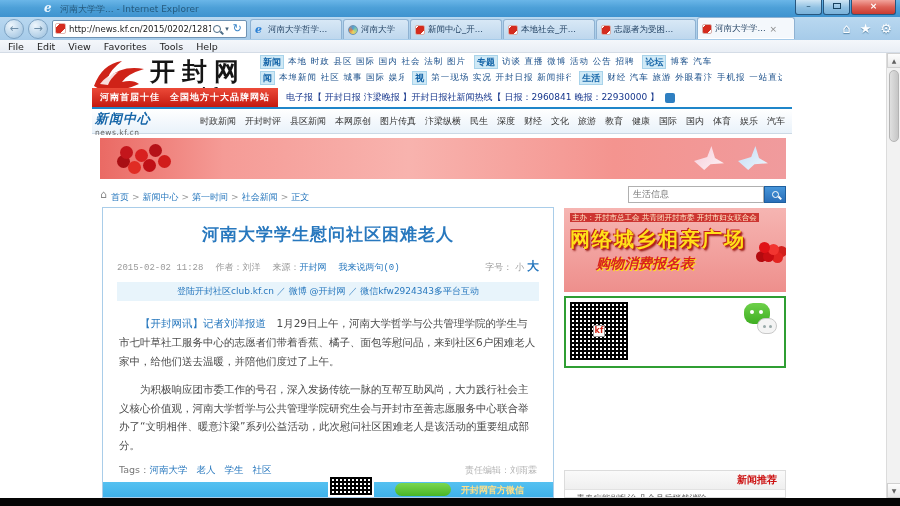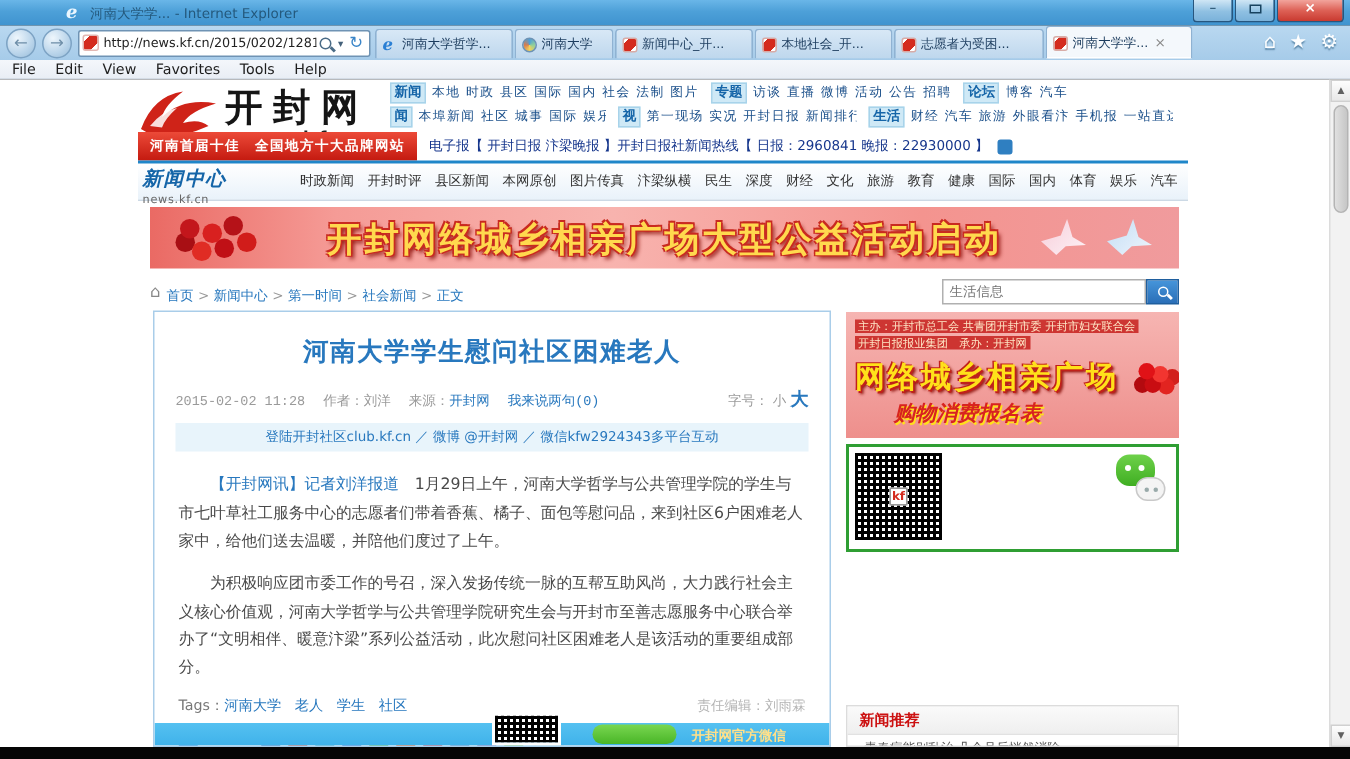--- a/index.html
+++ b/index.html
@@ -174,21 +174,21 @@
   .psa { position:absolute; left:0; top:165px; width:222px; height:94px; overflow:hidden;
     background:linear-gradient(180deg,#7ec8ec,#cdeaf8 70%,#e8f7fd); }
   .psa1 { margin-top:10px; text-align:center; font-size:19px; font-weight:bold; color:#3aa23a; letter-spacing:3px;
     text-shadow:1px 1px 0 #fff,-1px -1px 0 #fff,1px -1px 0 #fff,-1px 1px 0 #fff,2px 2px 2px #7aa; }
   .psa2 { margin-top:4px; text-align:center; font-size:29px; font-weight:bold; color:#d43c38; letter-spacing:4px;
     text-shadow:1px 1px 0 #fff,-1px -1px 0 #fff,1px -1px 0 #fff,-1px 1px 0 #fff,3px 3px 3px #8a9; }
   .psa::after { content:""; position:absolute; right:2px; bottom:4px; width:48px; height:48px; border-radius:50%; opacity:.65;
     background:radial-gradient(circle,#8d959c 1.5px,transparent 2.5px); background-size:7px 7px; }
   .newsrec { position:absolute; left:0; top:263px; width:222px; height:28px; border:1px solid #dcdcdc; overflow:hidden; background:#fff; }
   .nr-head { background:linear-gradient(#fafafa,#efefef); border-bottom:1px solid #e2e2e2; color:#cc1111;
-    font-size:10px; font-weight:bold; padding:2px 8px; }
+    font-size:10px; font-weight:bold; padding:2px 8px;text-align:right; }
   .nr-item { font-size:8.5px; color:#555; padding:3px 6px; white-space:nowrap; overflow:hidden; }
   .nr-item::before { content:"· "; color:#999; }
 
   
   .vscroll { position:absolute; left:886px; top:53px; width:14px; height:445px; background:#f2f2f2; border-left:1px solid #dcdcdc; }
   .sc-btn { position:absolute; left:0; width:14px; height:15px; background:linear-gradient(#fdfdfd,#e8e8e8);
     border:1px solid #d0d0d0; color:#606060; font-size:6px; text-align:center; line-height:14px; }
   .sc-up { top:0; } .sc-down { bottom:0; }
   .sc-thumb { position:absolute; left:2px; top:17px; width:10px; height:72px; border-radius:5px;
     background:linear-gradient(90deg,#e0e0e0,#c6c6c6); border:1px solid #b4b4b4; }
@@ -303,21 +303,20 @@
           <div class="nc-title">新闻中心</div>
           <div class="nc-url">news.kf.cn</div>
         </div>
         <div class="nc-menu">时政新闻　开封时评　县区新闻　本网原创　图片传真　汴梁纵横　民生　深度　财经　文化　旅游　教育　健康　国际　国内　体育　娱乐　汽车</div>
       </div>
 
       <div class="banner">
         <span class="rose"></span>
         <span class="crane c1"></span>
         <span class="crane c2"></span>
-        <div class="banner-text">开封网络城乡相亲广场大型公益活动启动</div>
       </div>
 
       <div class="crumbrow">
         <span class="home-g">⌂</span>
         <span class="crumb">
           <span class="it">首页</span><span class="sep">&gt;</span><span class="it">新闻中心</span><span class="sep">&gt;</span><span class="it">第一时间</span><span class="sep">&gt;</span><span class="it">社会新闻</span><span class="sep">&gt;</span><span class="it last">正文</span>
         </span>
         <span class="searchbox">
           <input placeholder="生活信息" style="">
           <span class="sbtn">
@@ -371,21 +370,20 @@
           <div class="promo">
             <span class="pqr"></span>
             <span class="pwc"></span>
             <span class="ptext">开封网官方微信</span>
           </div>
         </div>
 
         <div class="sidebar">
           <div class="ad1">
             <div class="chips"><b>主办：开封市总工会 共青团开封市委 开封市妇女联合会</b></div>
-            <div class="chips"><b>开封日报报业集团　承办：开封网</b></div>
             <div class="ad1-title">网络城乡相亲广场</div>
             <div class="ad1-sub">购物消费报名表</div>
             <span class="adheart"></span>
           </div>
 
           <div class="wechatbox">
             <span class="sqr">
                 <i>kf</i>
               </span>
             <span class="wc-logo">

